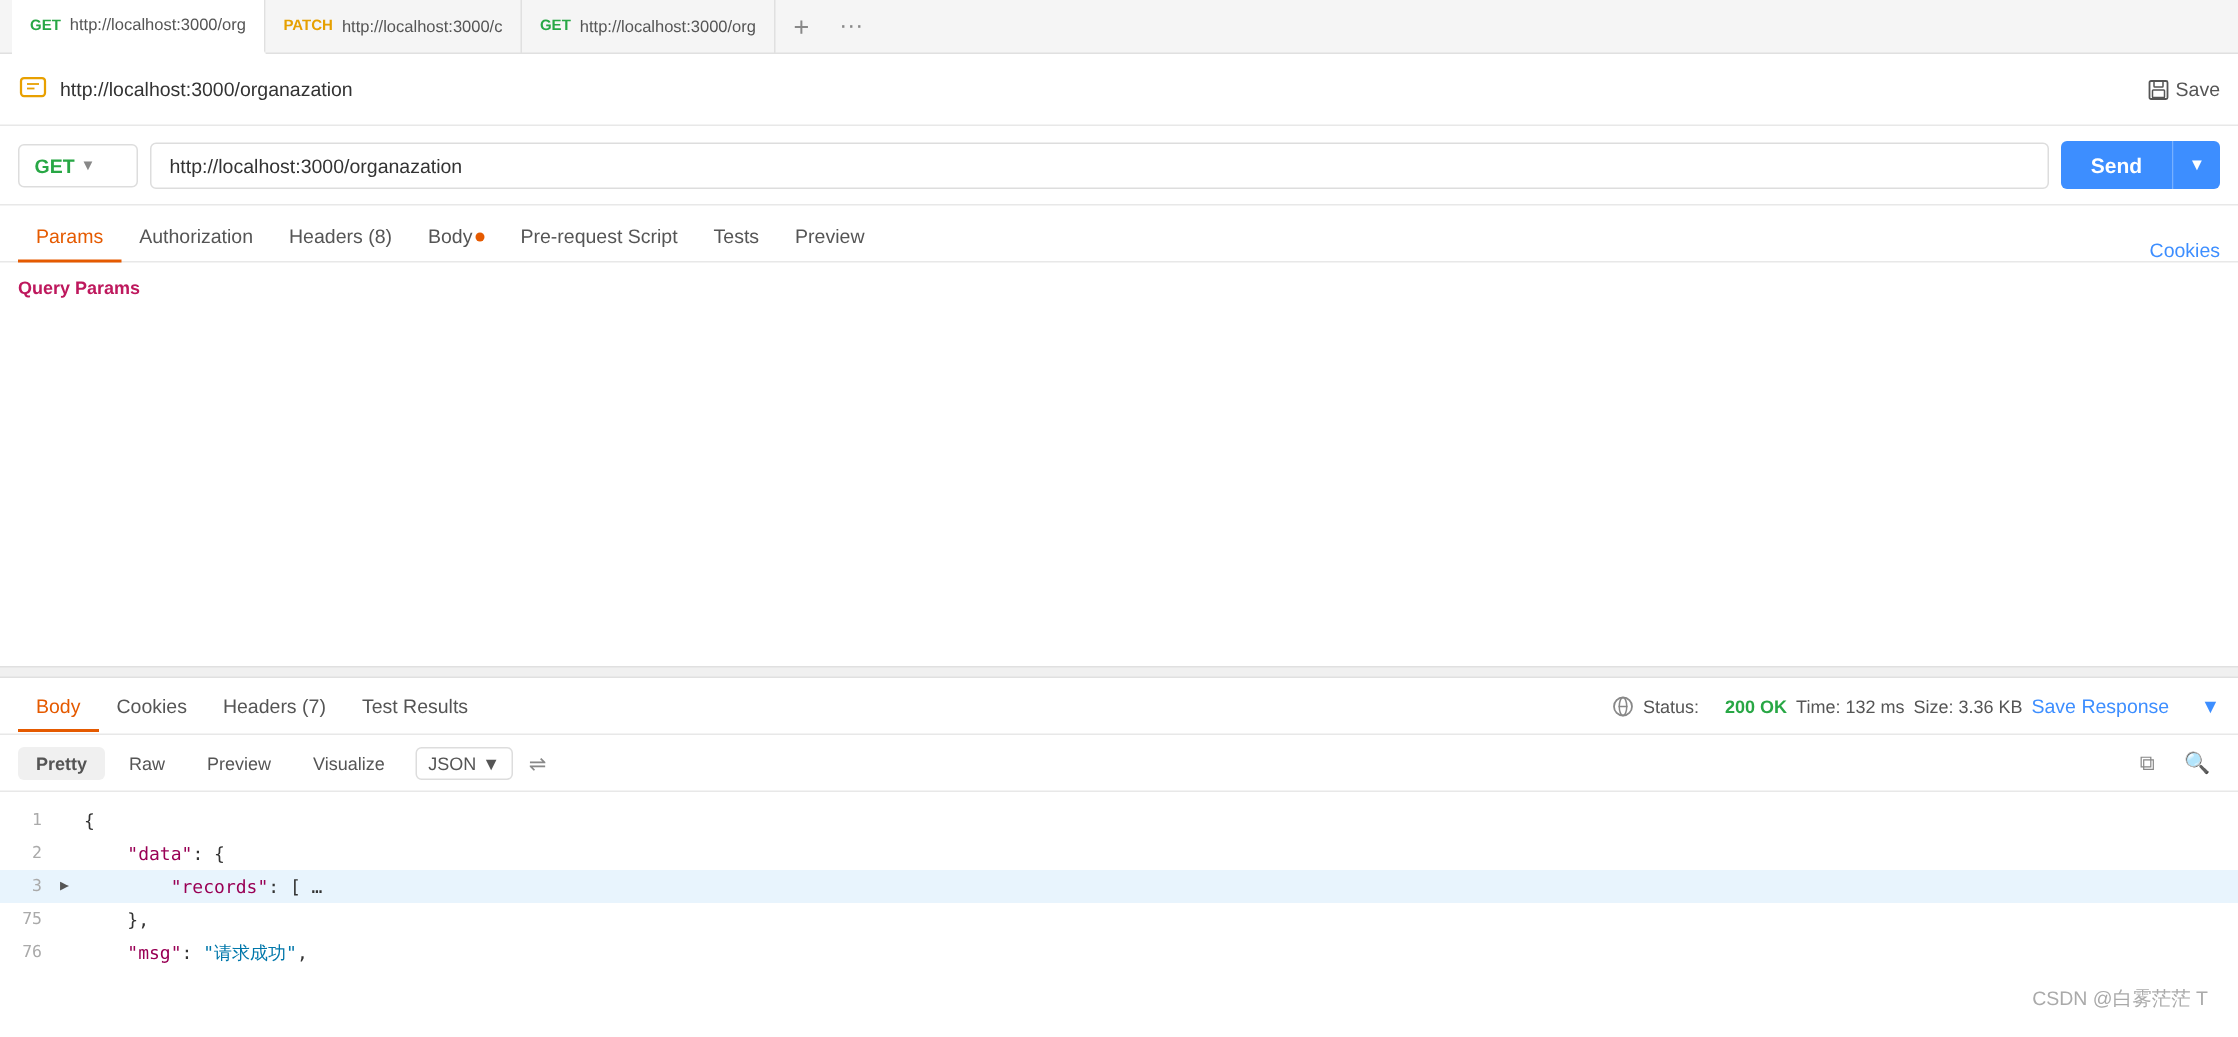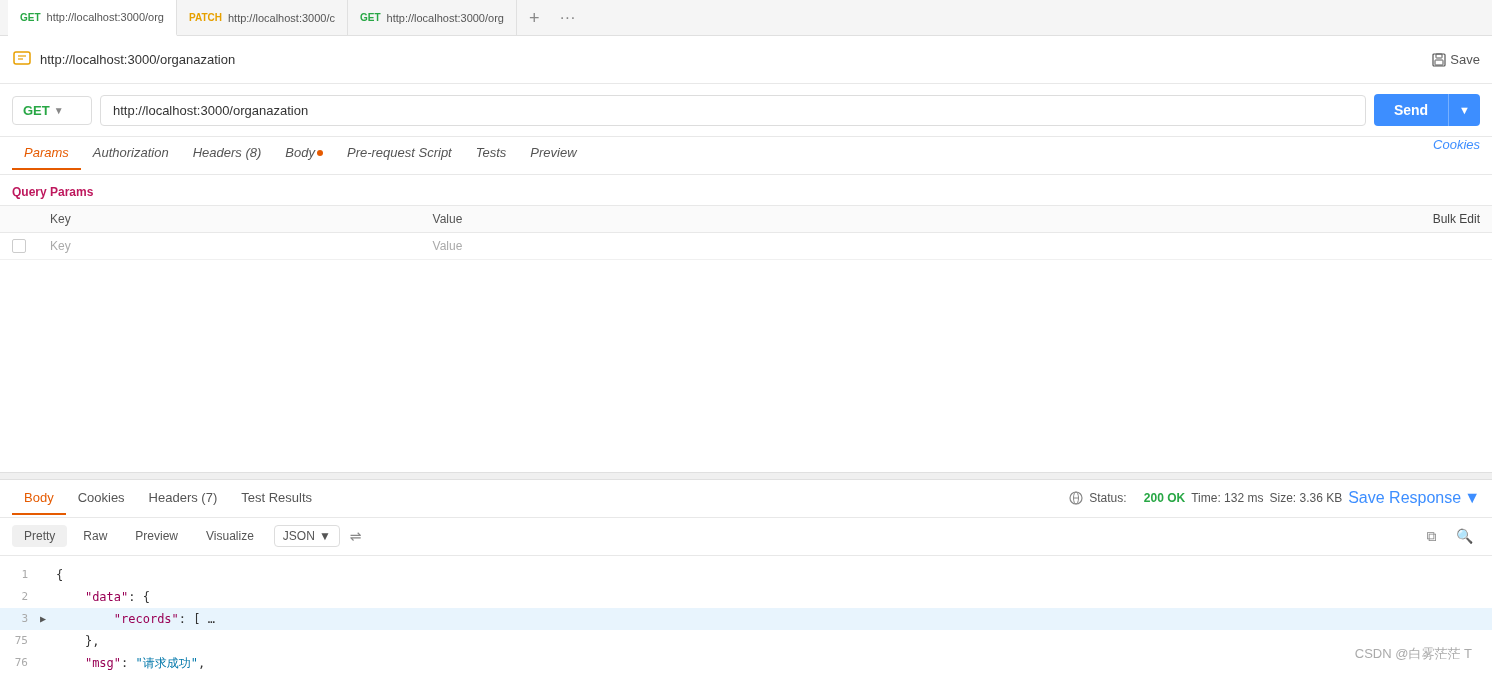--- a/index.html
+++ b/index.html
@@ -133,25 +133,24 @@
       cursor: pointer;
       font-size: 11px;
     }
     .send-group {
       display: flex;
     }
 
     
     .req-tabs {
       display: flex;
-      align-items: flex-start;
+      align-items: flex-end;
       padding: 0 12px;
       border-bottom: 1px solid #e8e8e8;
       height: 38px;
-      font-style: italic;
     }
     .req-tab {
       padding: 8px 12px;
       font-size: 13px;
       color: #555;
       cursor: pointer;
       border-bottom: 2px solid transparent;
       margin-bottom: -1px;
     }
     .req-tab.active {
@@ -251,27 +250,27 @@
       margin-left: auto;
       display: flex;
       align-items: center;
       gap: 6px;
       font-size: 12px;
       color: #555;
     }
     .status-ok { color: #28a745; font-weight: 600; margin-left: 14px; }
     .save-response-btn {
       color: #3d8eff;
-      font-size: 16px;
+      font-size: 13px;
       cursor: pointer;
       background: none;
       border: none;
       display: flex;
       align-items: center;
-      gap: 3px;
+      gap: 21px;
     }
 
     
     .format-bar {
       display: flex;
       align-items: center;
       padding: 6px 12px;
       border-bottom: 1px solid #e8e8e8;
       gap: 4px;
     }
@@ -279,21 +278,21 @@
       padding: 4px 12px;
       border-radius: 4px;
       font-size: 12px;
       cursor: pointer;
       border: none;
       background: none;
       color: #555;
     }
     .format-btn.active {
       background: #f0f0f0;
-      font-weight: 400;
+      font-weight: 700;
     }
     .format-select {
       display: flex;
       align-items: center;
       border: 1px solid #ddd;
       border-radius: 4px;
       padding: 3px 8px;
       font-size: 12px;
       cursor: pointer;
       color: #555;
@@ -350,21 +349,21 @@
       line-height: 20px;
     }
     .json-brace { color: #333; }
     .json-key { color: #905; }
     .json-string { color: #07a; }
     .json-colon { color: #333; }
 
     
     .watermark {
       position: absolute;
-      bottom: 28px;
+      bottom: 16px;
       right: 20px;
       color: #aaa;
       font-size: 13px;
     }
 
     .main-layout {
       display: flex;
       flex-direction: column;
       height: 100%;
     }
@@ -442,44 +441,20 @@
     <div class="req-tab">Headers (8)</div>
     <div class="req-tab">Body<span class="dot"></span></div>
     <div class="req-tab">Pre-request Script</div>
     <div class="req-tab">Tests</div>
     <div class="req-tab">Preview</div>
     <span class="cookies-link">Cookies</span>
   </div>
 
   <div class="top-section">
     <div class="section-title">Query Params</div>
-    <table class="params-table">
-      <thead>
-        <tr>
-          <th class="checkbox-cell"></th>
-          <th>Key</th>
-          <th>Value</th>
-          <th class="bulk-edit">Bulk Edit</th>
-        </tr>
-      </thead>
-      <tbody>
-        <tr>
-          <td class="checkbox-cell">
-            <div class="checkbox"></div>
-          </td>
-          <td>
-            <span>Key</span>
-          </td>
-          <td>
-            <span>Value</span>
-          </td>
-          <td></td>
-        </tr>
-      </tbody>
-    </table>
   </div>
 
   <div style="flex: 1; min-height: 30px;"></div>
 
   <div class="divider"></div>
 
   <div class="response-section">
 
     <div class="response-tabs-bar">
       <div class="response-tab active">Body</div>

